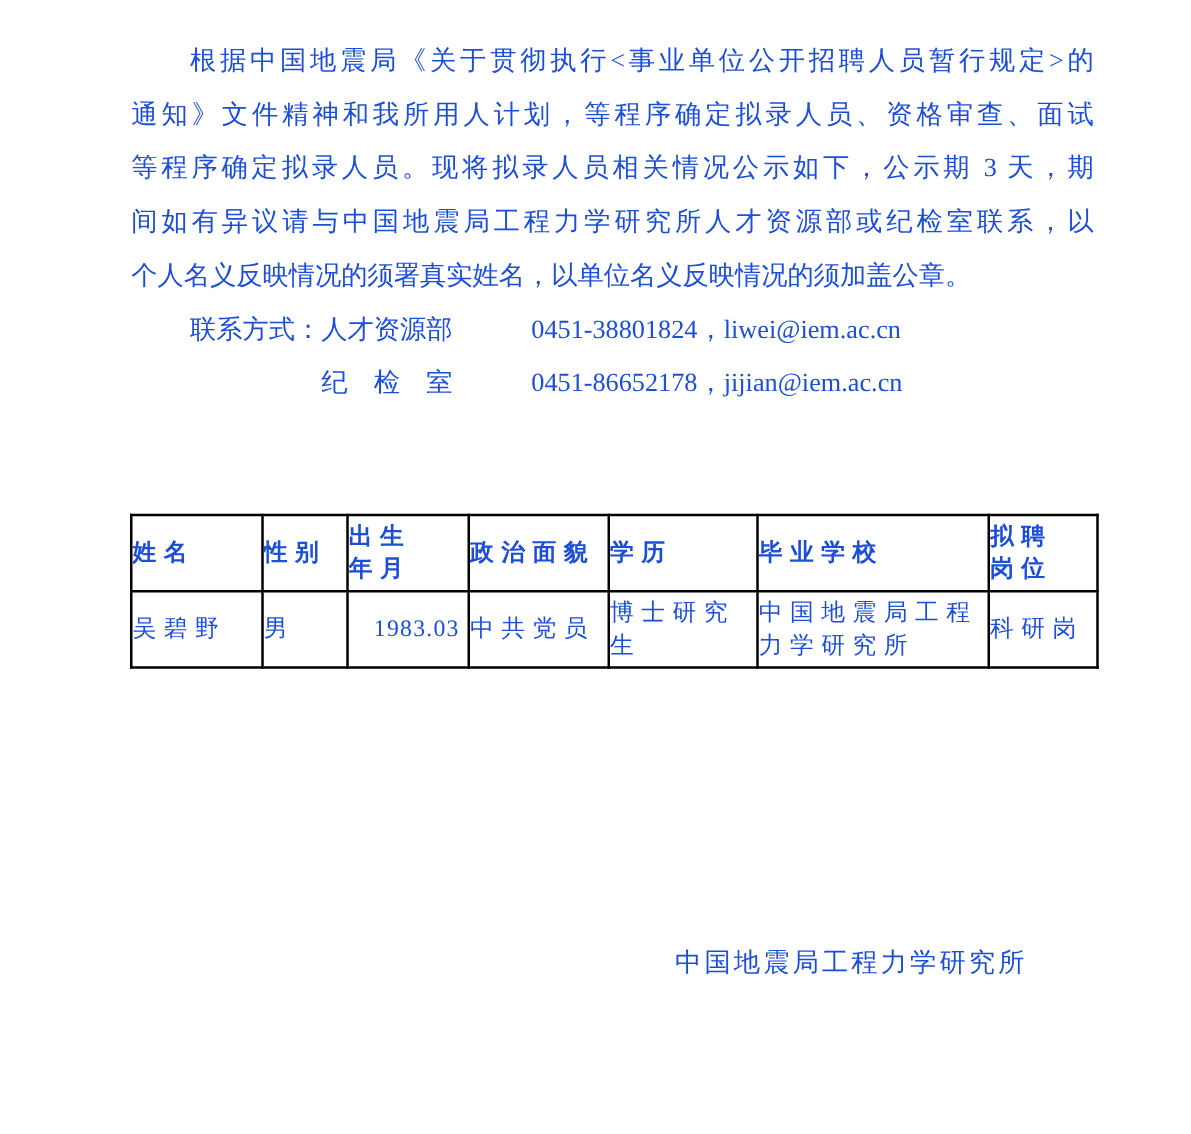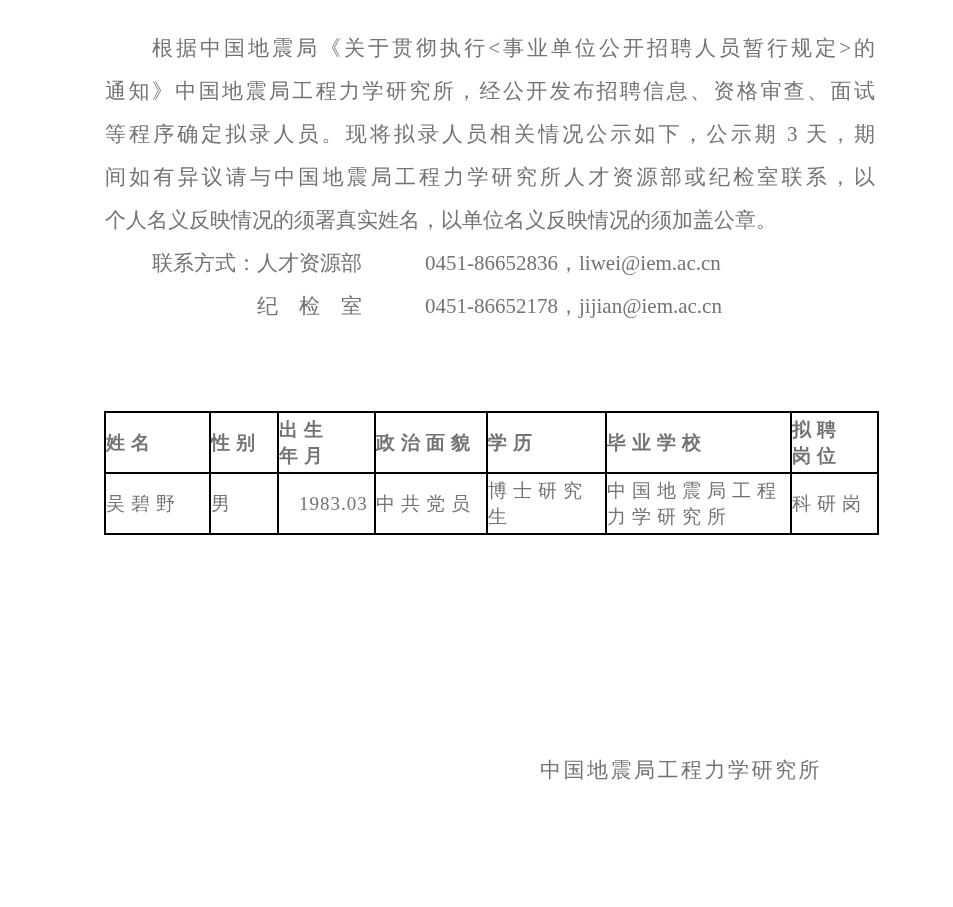--- a/index.html
+++ b/index.html
@@ -5,21 +5,21 @@
   html, body {
     margin: 0;
     padding: 0;
     background: #ffffff;
   }
   .page {
     position: relative;
     width: 953px;
     height: 806px;
     background: #ffffff;
-    color: #737373;
+    color: #1d4ed8;
     font-family: "Liberation Serif", "DejaVu Serif", serif;
     overflow: hidden;
   }
   
   .para {
     position: absolute;
     left: 105px;
     top: 27px;
     width: 770px;
     font-size: 21px;
@@ -74,25 +74,25 @@
   }
   .sig-line { line-height: 47px; height: 47px; }
 </style>
 </head>
 <body>
 
 <div class="page">
 
   <div class="para">
     <div class="line jline indent">根据中国地震局《关于贯彻执行&lt;事业单位公开招聘人员暂行规定&gt;的</div>
-    <div class="line jline">通知》中国地震局工程力学研究所，经公开发布招聘信息、资格审查、面试</div>
+    <div class="line jline">通知》文件精神和我所用人计划，等程序确定拟录人员、资格审查、面试</div>
     <div class="line jline">等程序确定拟录人员。现将拟录人员相关情况公示如下，公示期 3 天，期</div>
     <div class="line jline">间如有异议请与中国地震局工程力学研究所人才资源部或纪检室联系，以</div>
     <div class="line">个人名义反映情况的须署真实姓名，以单位名义反映情况的须加盖公章。</div>
-    <div class="line contact1">联系方式：人才资源部　　　0451-86652836，liwei@iem.ac.cn</div>
+    <div class="line contact1">联系方式：人才资源部　　　0451-38801824，liwei@iem.ac.cn</div>
     <div class="line contact2">纪　检　室　　　0451-86652178，jijian@iem.ac.cn</div>
   </div>
 
   <table class="tbl">
     <colgroup>
       <col style="width:105px">
       <col style="width:68px">
       <col style="width:97px">
       <col style="width:112px">
       <col style="width:119px">

